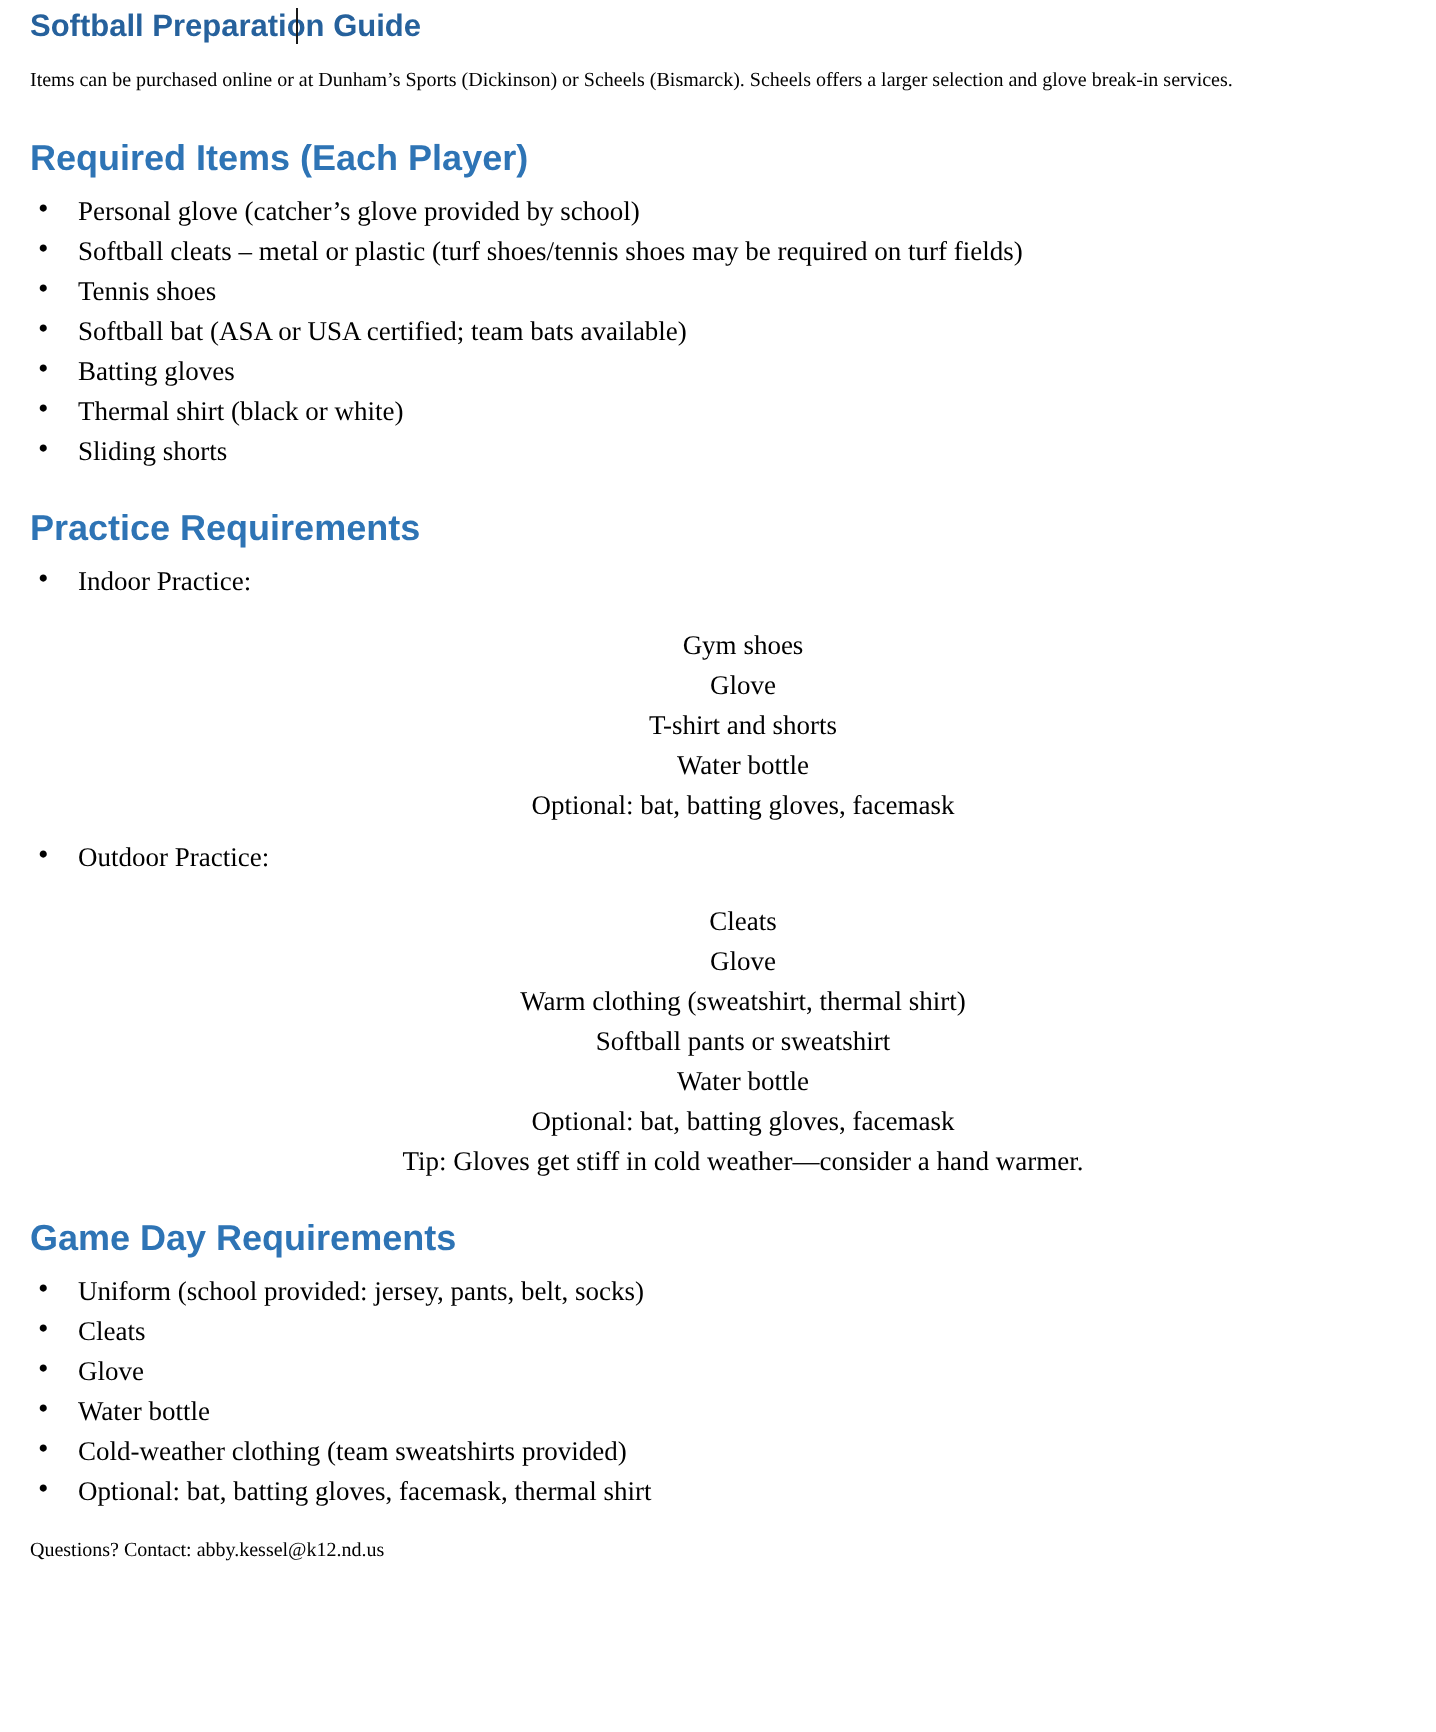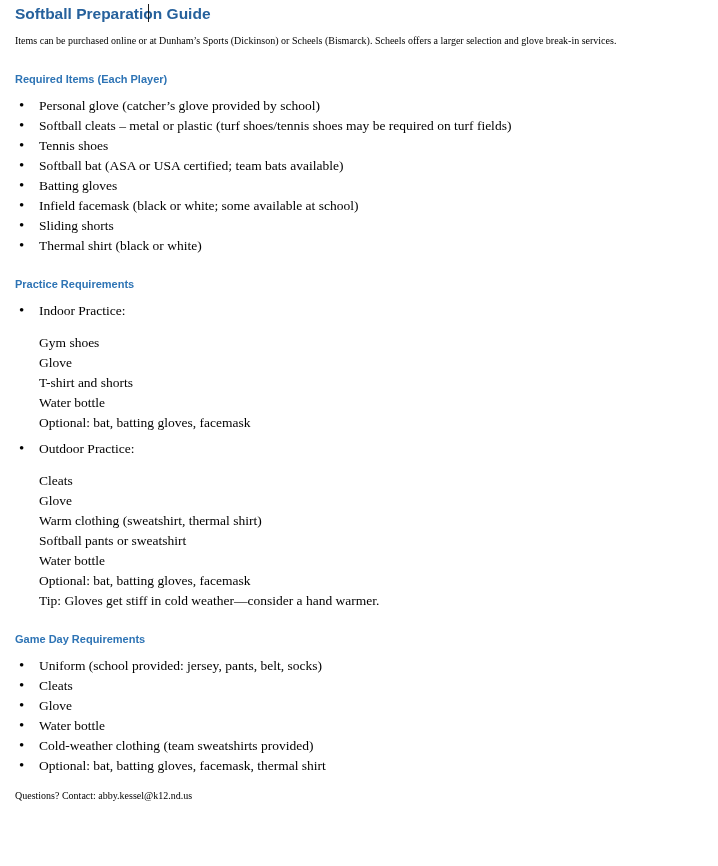--- a/index.html
+++ b/index.html
@@ -29,40 +29,40 @@
     width: 1px; height: 18px;
     background: #1a1a1a;
   }
   .intro, .contact {
     font-size: 10px;
     line-height: 20px;
   }
   .contact { margin-top: 10px; }
   .heading {
     font-family: "Liberation Sans", sans-serif;
-    font-size: 11px; line-height: 17px;
+    font-size: 18px; line-height: 17px;
     font-weight: bold;
     color: var(--heading-color, #2e74b5);
     margin-top: 20px; margin-bottom: 8px;
   }
   .bullets { list-style: none; }
   .bullet {
     position: relative;
     padding-left: 24px;
     font-size: 13.5px;
     line-height: 20px;
   }
   .bullet::before {
     content: "\2022";
     position: absolute;
     left: 4px; top: -1px;
     font-size: 15px;
     color: #000;
   }
-  .sublines { margin-top: 12px; margin-bottom: 6px; }
+  .sublines { margin-top: 12px; margin-bottom: 6px; text-align: center; }
   .subline { font-size: 13.5px; line-height: 20px; }
 </style>
 </head>
 <body>
 
 <main class="page">
 
   <h1 class="doc-title">
     <span>Softball Preparation Guide</span>
     <span class="caret"></span>
@@ -76,23 +76,22 @@
       <li class="bullet"><span>Personal glove (catcher’s glove provided by school)</span></li>
       <li class="bullet"><span>Softball cleats – metal or plastic (turf shoes/tennis shoes may be required on turf fields)</span></li>
       <li class="bullet"><span>Tennis shoes</span></li>
     </ul>
   </section>
 
   <section>
     <ul class="bullets">
       <li class="bullet"><span>Softball bat (ASA or USA certified; team bats available)</span></li>
       <li class="bullet"><span>Batting gloves</span></li>
-      <li class="bullet"><span>Infield facemask (black or white; some available at school)</span></li>
+      <li class="bullet"><span>Thermal shirt (black or white)</span></li>
       <li class="bullet"><span>Sliding shorts</span></li>
-      <li class="bullet"><span>Thermal shirt (black or white)</span></li>
     </ul>
   </section>
 
   <section>
     <h2 class="heading">Practice Requirements</h2>
     <ul class="bullets">
       <li class="bullet">
         <span>Indoor Practice:</span>
         <div class="sublines">
           <div class="subline">Gym shoes</div>

